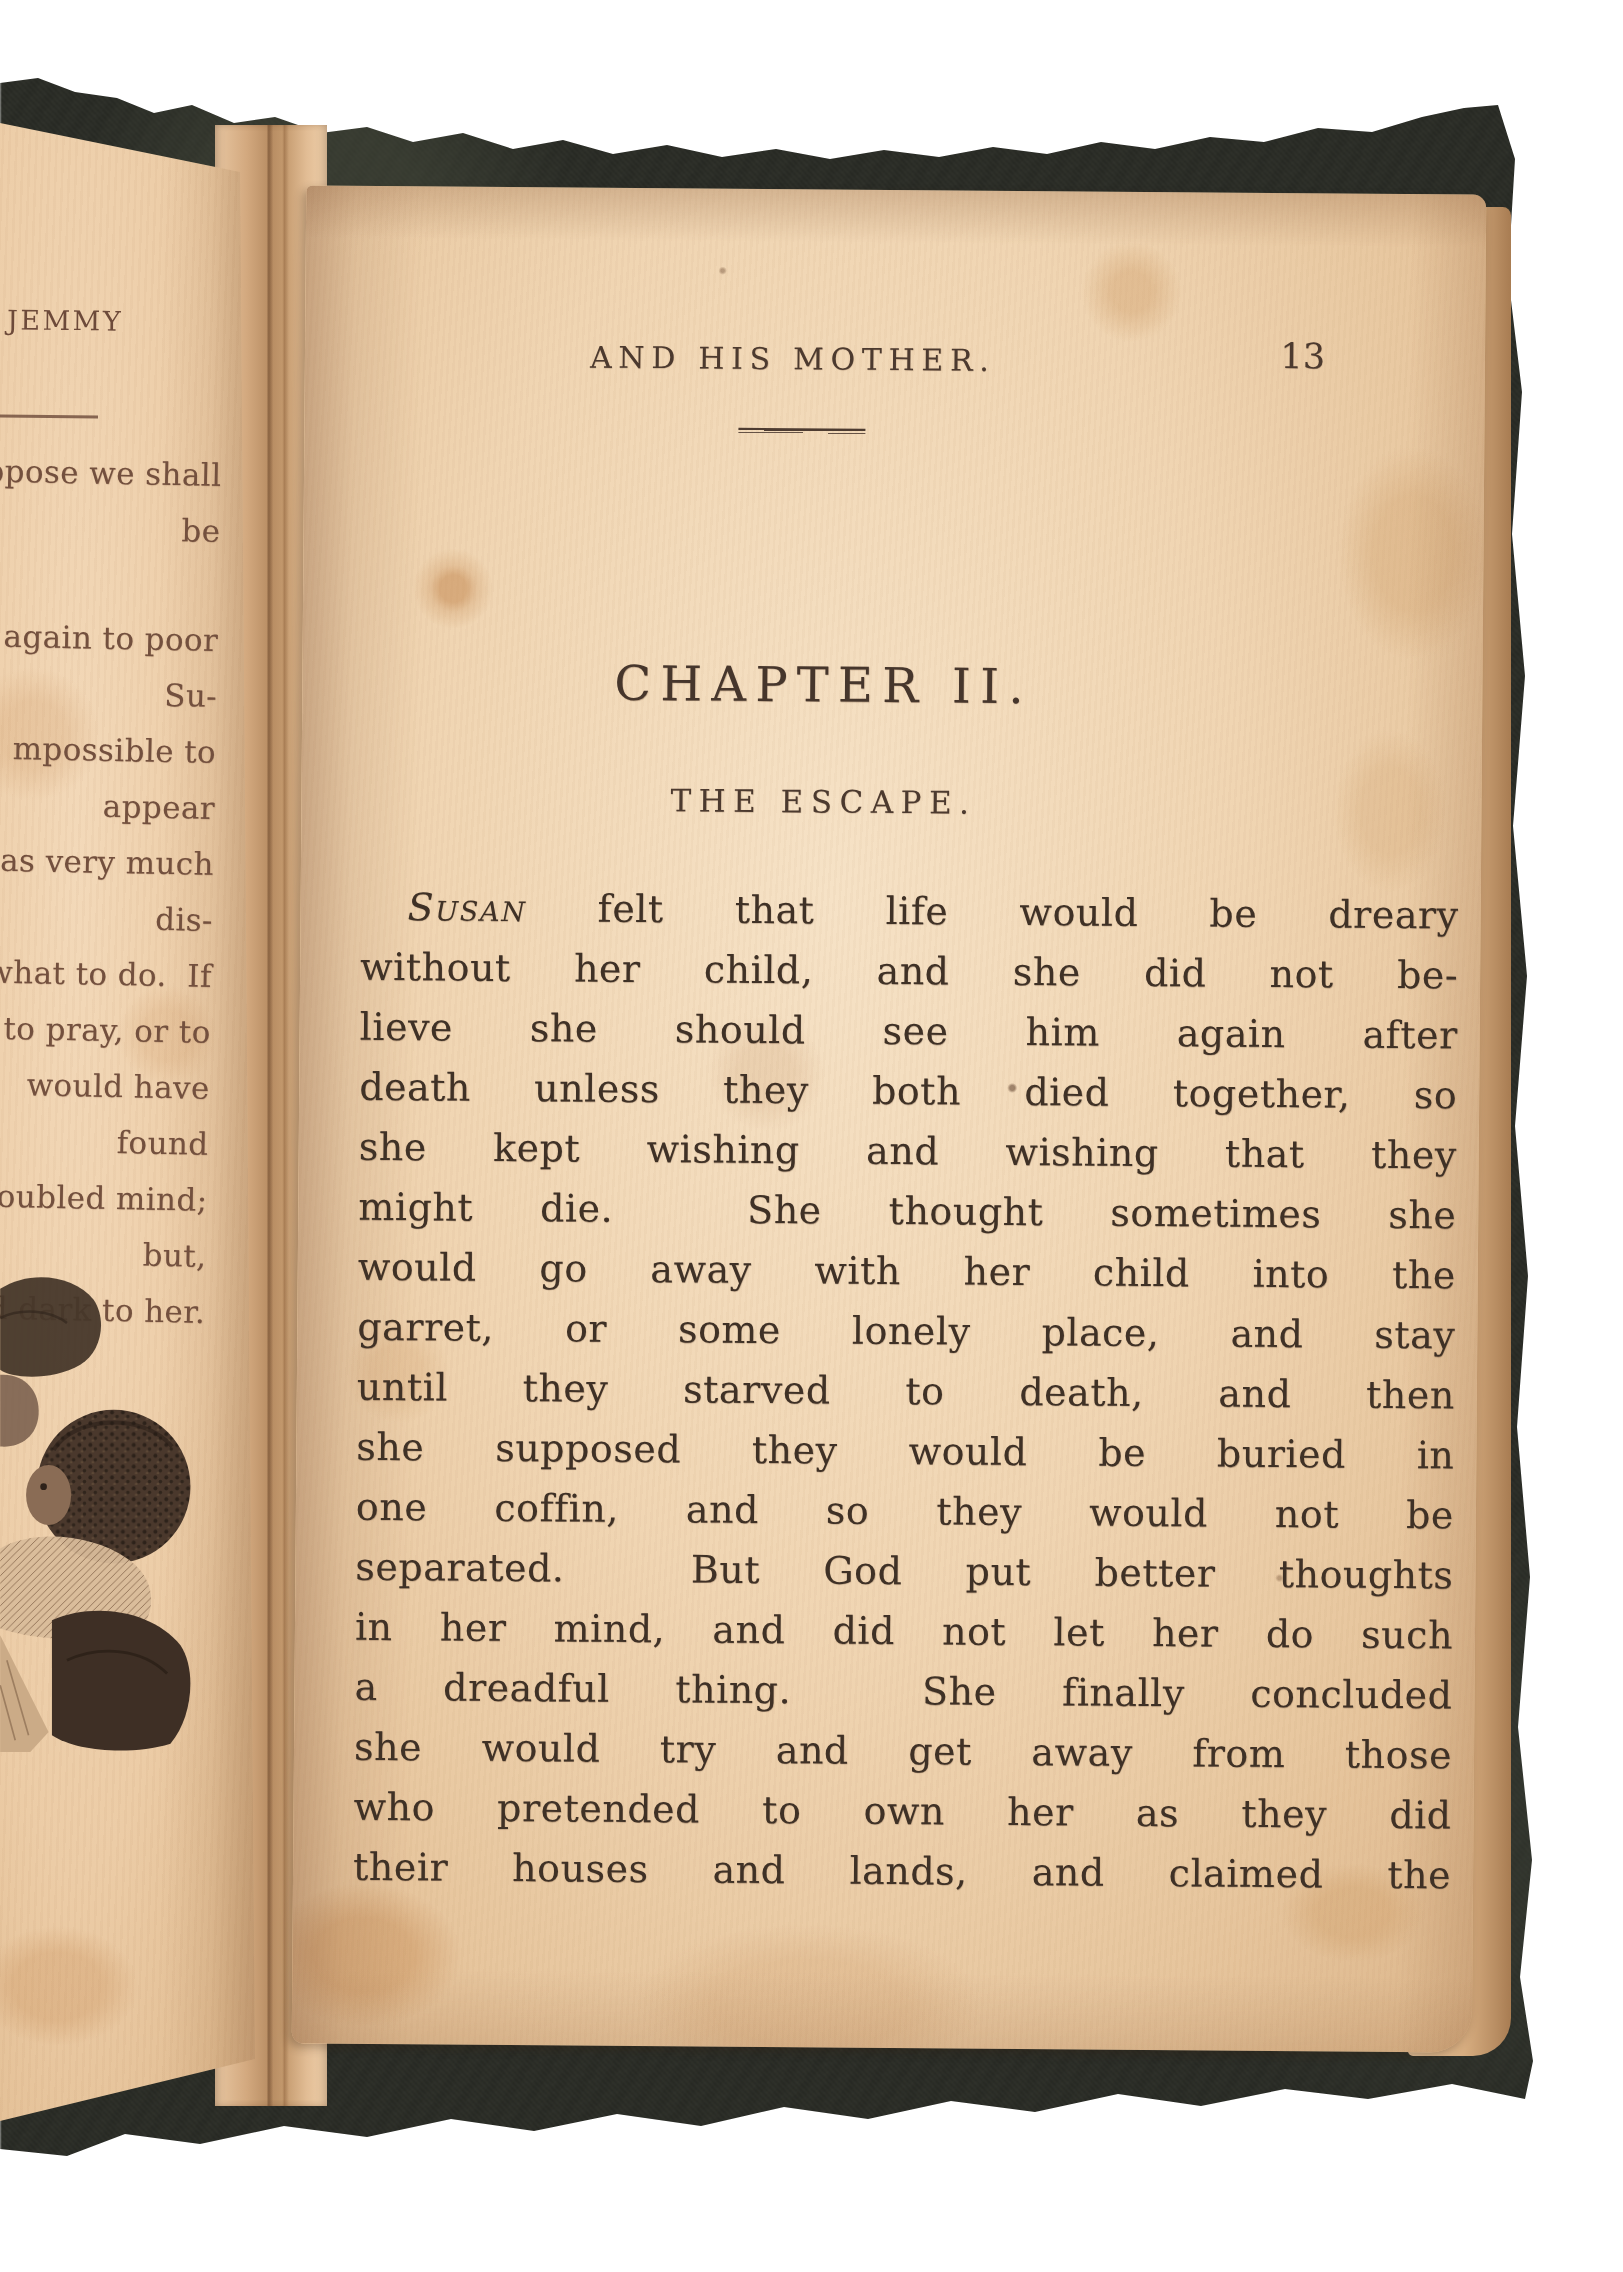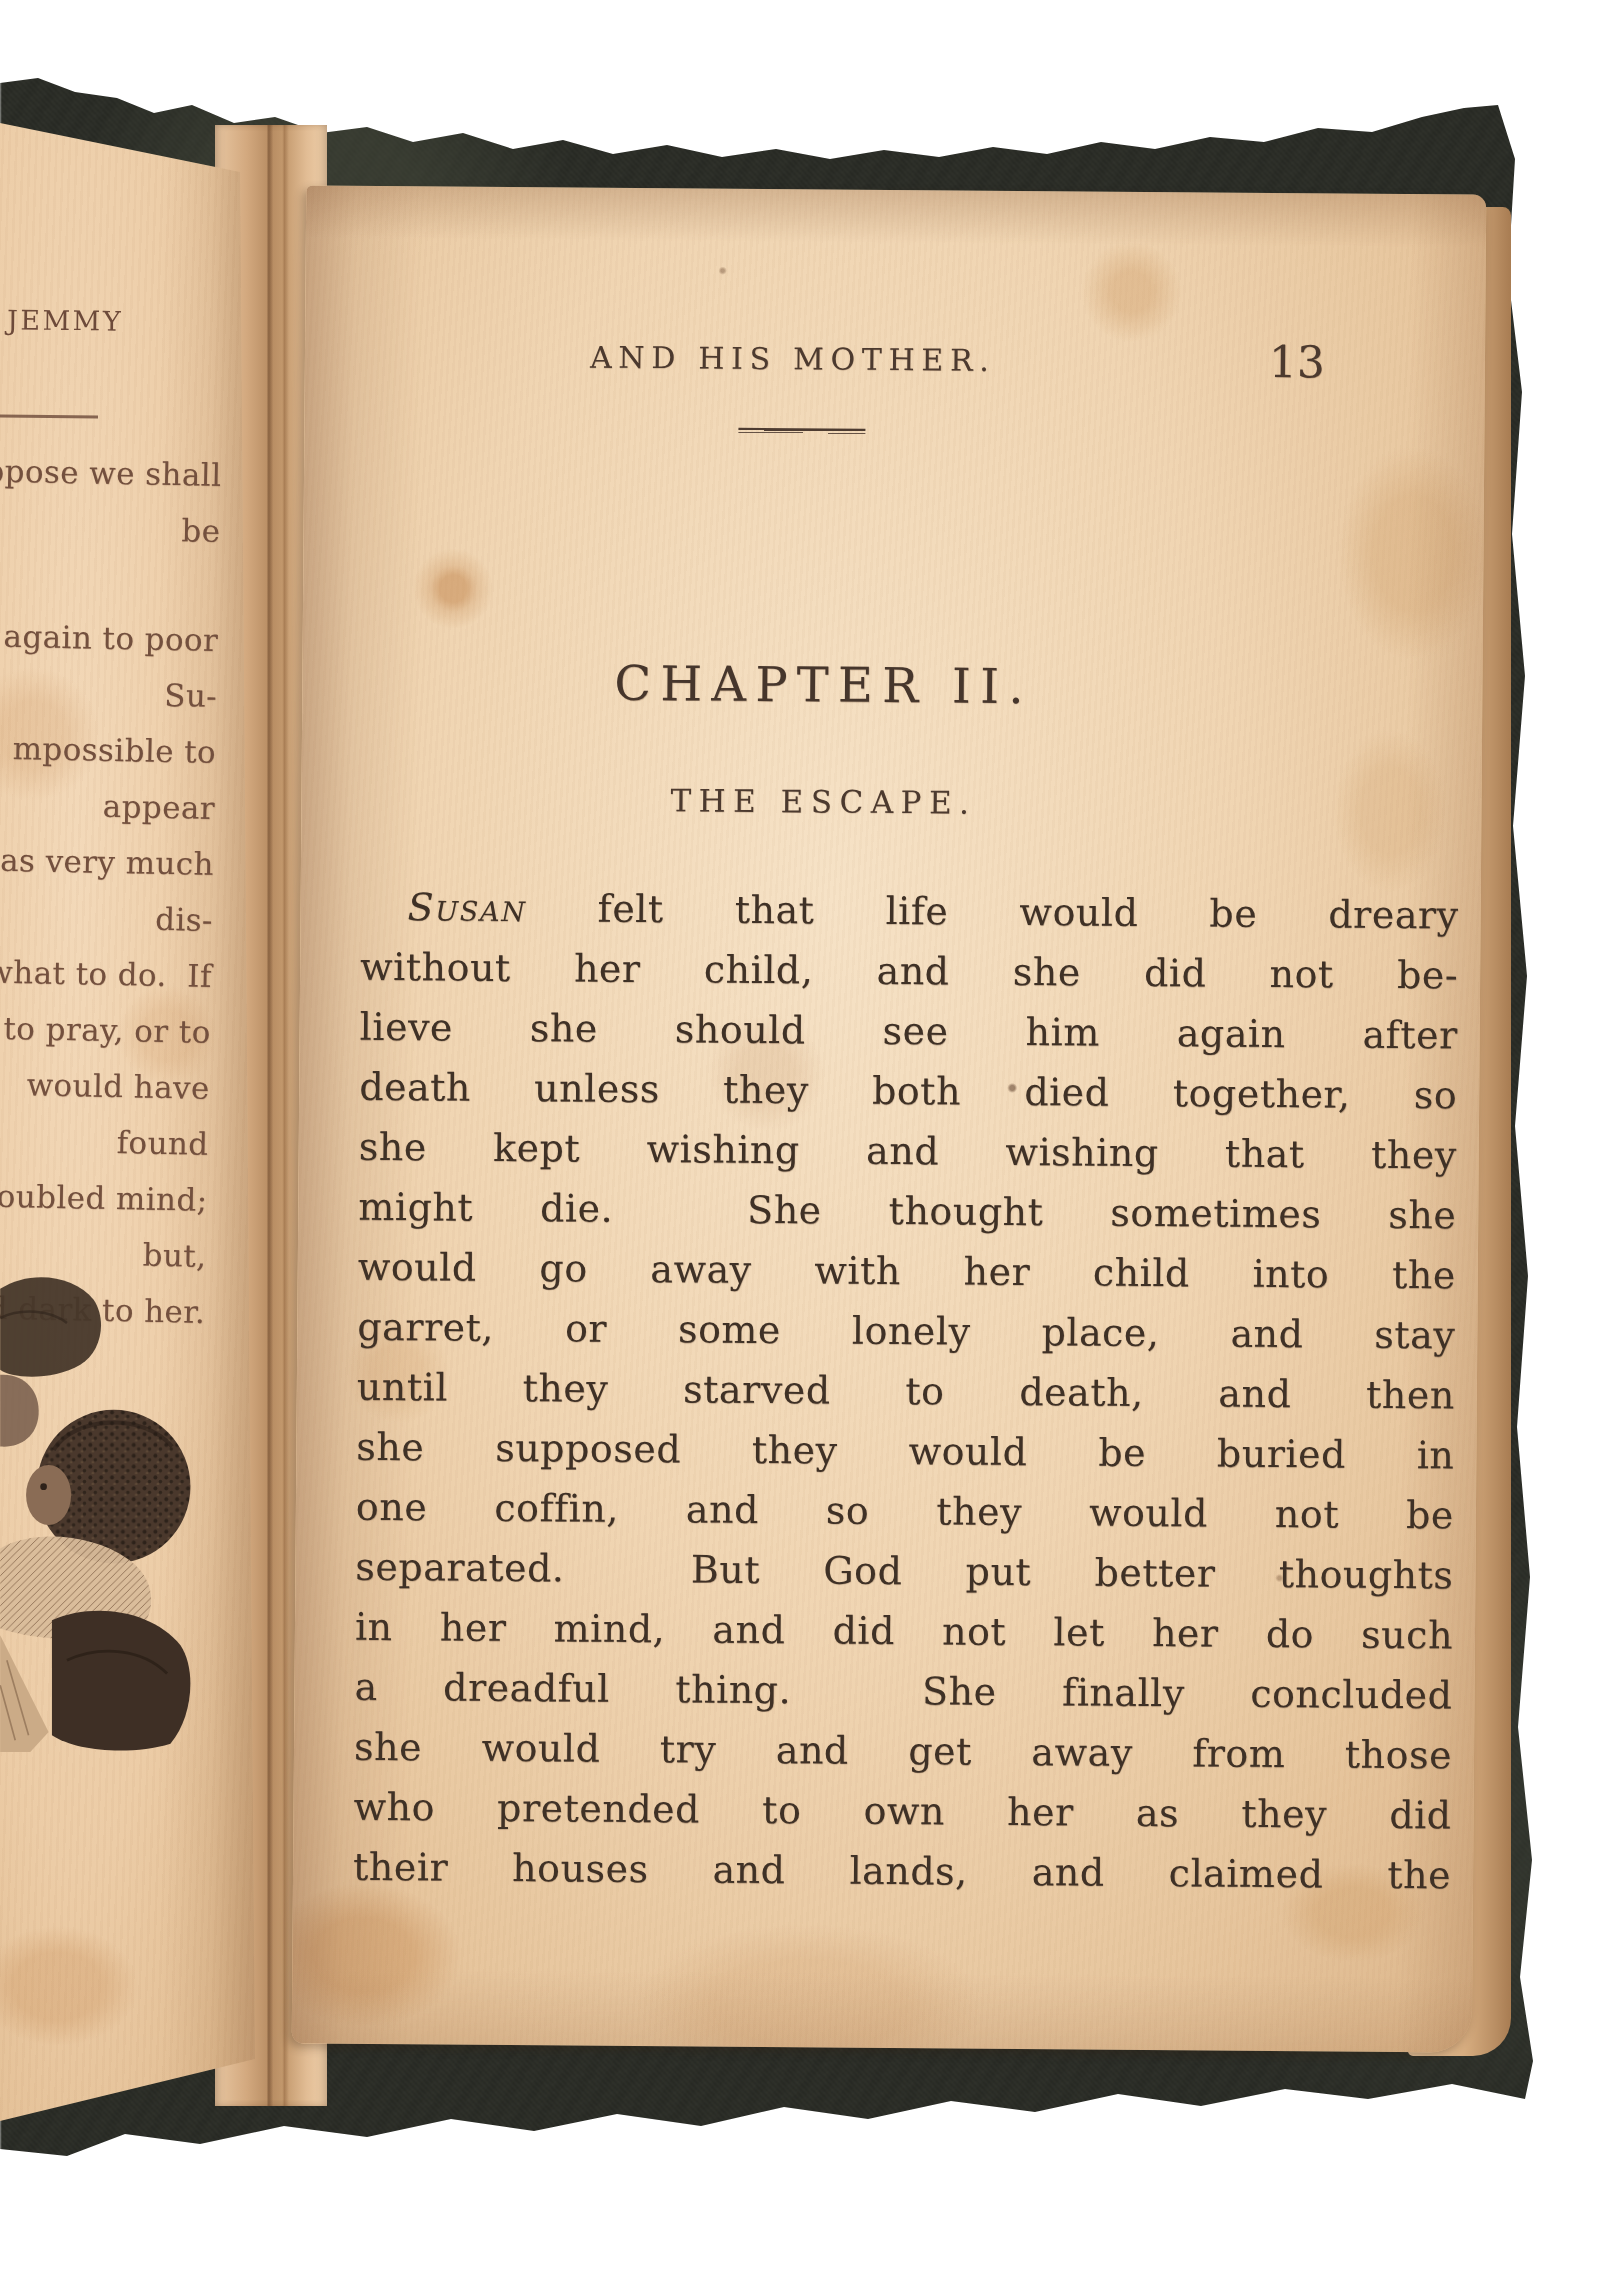--- a/index.html
+++ b/index.html
@@ -89,21 +89,21 @@
       radial-gradient(ellipse 125px 92px at 71px 1769px, rgba(186,120,60,.3) 0 40%, transparent 78%),
       radial-gradient(ellipse 92px 63px at 1060px 1719px, rgba(196,140,80,.24) 0 40%, transparent 78%),
       radial-gradient(ellipse 217px 100px at 517px 1815px, rgba(186,125,70,.14) 0 45%, transparent 80%),
       radial-gradient(circle at 467px 884px, rgba(170,110,60,.12) 0 28px, transparent 58px),
       radial-gradient(circle at 713px 897px, rgba(90,60,40,.55) 0 2.5px, transparent 5px),
       radial-gradient(circle at 417px 82px, rgba(100,65,40,.4) 0 1.7px, transparent 4.2px),
       radial-gradient(circle at 984px 1385px, rgba(100,65,40,.35) 0 1.7px, transparent 4.2px),
       repeating-linear-gradient(93deg, rgba(160,110,70,.04) 0 2.5px, transparent 2.5px 5.8px);}
   .rp-head{position:absolute;left:285px;top:152px;font-size:30px;letter-spacing:6.7px;
     color:#4c3a2f;text-shadow:0.3px 0.5px 0.7px rgba(80,50,30,.35);}
-  .rp-num{position:absolute;right:160px;top:143px;font-size:44px;color:#4c3a2f;
+  .rp-num{position:absolute;right:160px;top:143px;font-size:35px;color:#4c3a2f;
     text-shadow:0.3px 0.5px 0.7px rgba(80,50,30,.35);}
   .rp-rule{position:absolute;left:434px;top:239px;width:127px;height:5.8px;
     background:linear-gradient(to bottom,#4e3c31 0 2.5px,transparent 2.5px 4.2px,rgba(78,60,49,.85) 4.2px 5px,transparent 5px);}
   .rp-chapter{position:absolute;left:312px;top:467px;font-size:48px;letter-spacing:9.2px;
     color:#46362c;text-shadow:0.4px 0.6px 0.8px rgba(80,50,30,.35);}
   .rp-section{position:absolute;left:369px;top:594px;font-size:31px;letter-spacing:7.5px;
     color:#4c3a2f;text-shadow:0.3px 0.5px 0.7px rgba(80,50,30,.35);}
   .rp-body{position:absolute;left:60px;top:691px;width:1098px;
     font-size:38px;line-height:60px;color:#3f3126;letter-spacing:0.5px;
     text-shadow:0.3px 0.6px 0.8px rgba(70,45,28,.38);}

